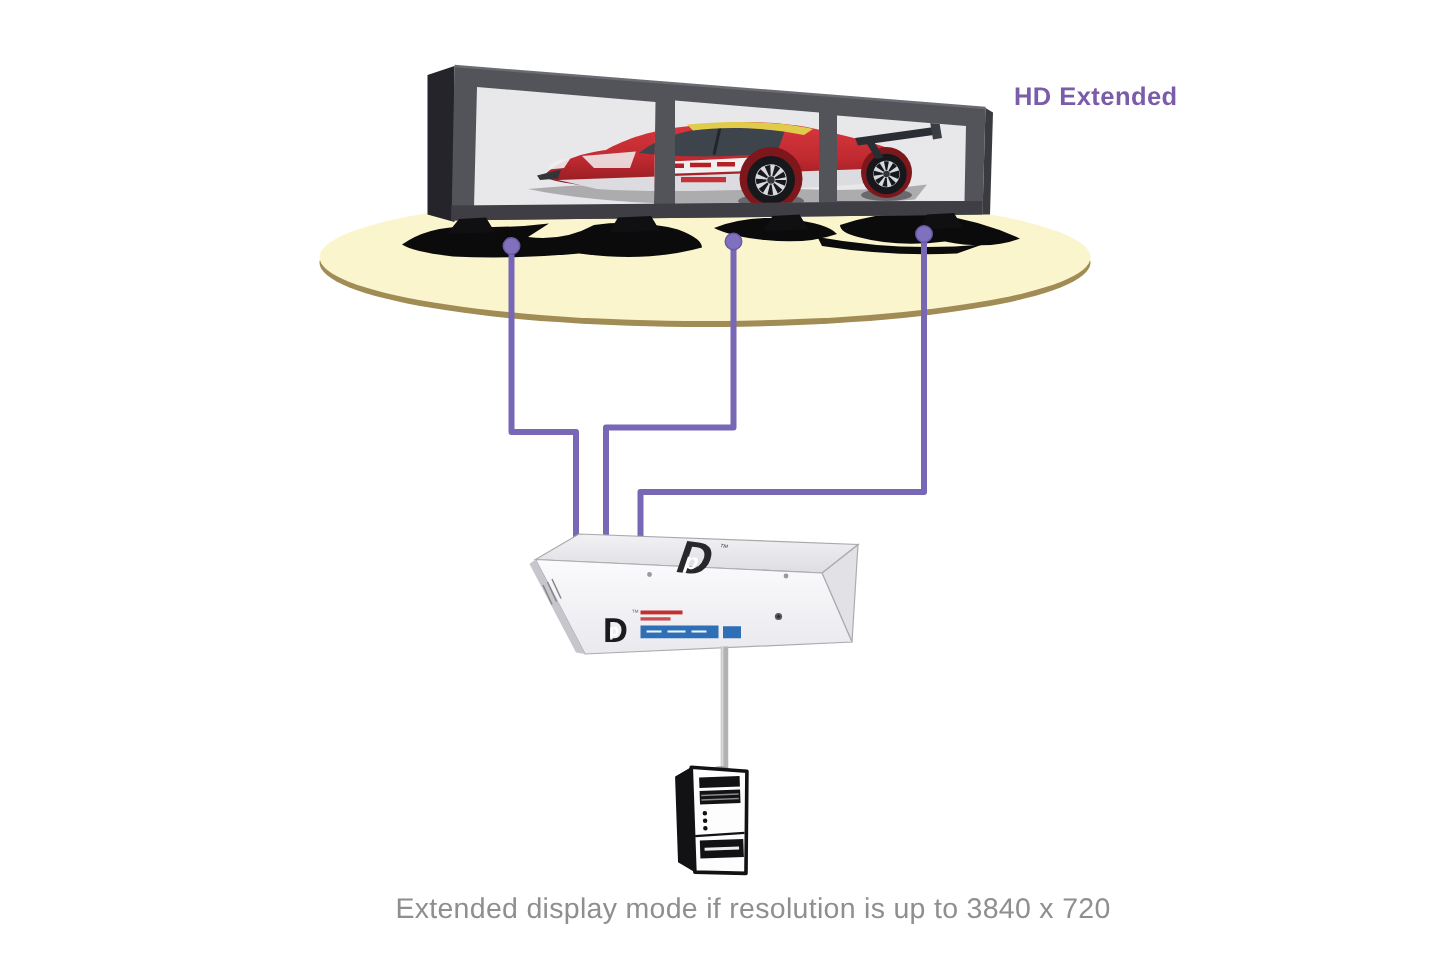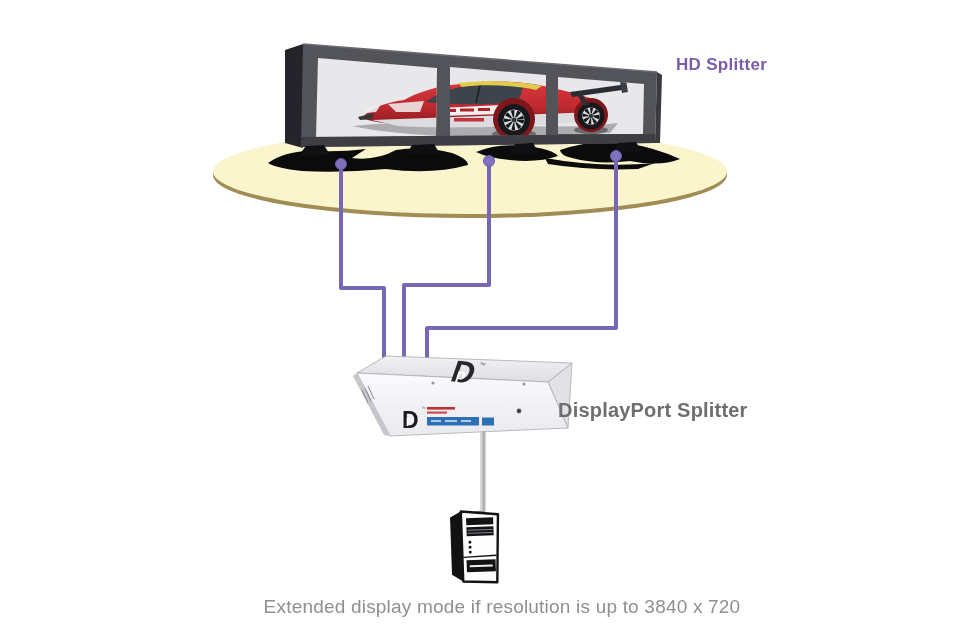--- a/index.html
+++ b/index.html
@@ -194,16 +194,15 @@
       <circle cx="470" cy="542" r="1.5"></circle>
           <circle cx="470" cy="547" r="1.5"></circle>
           <circle cx="470" cy="552" r="1.5"></circle>
     </g>
     <line x1="463" y1="557" x2="496" y2="556" stroke="#121214" stroke-width="1.4"></line>
     <rect x="466" y="560" width="29" height="12" fill="#121214"></rect>
     <line x1="469" y1="566" x2="492" y2="566" stroke="#EDEDEF" stroke-width="2"></line>
   </g>
 </svg>
 
-<div class="label hd-label">HD Splitter</div>
-<div class="label splitter-label">DisplayPort Splitter</div>
+<div class="label hd-label">HD Extended</div>
 <div class="caption">Extended display mode if resolution is up to 3840 x 720</div>
 </div>
 
 </body></html>

